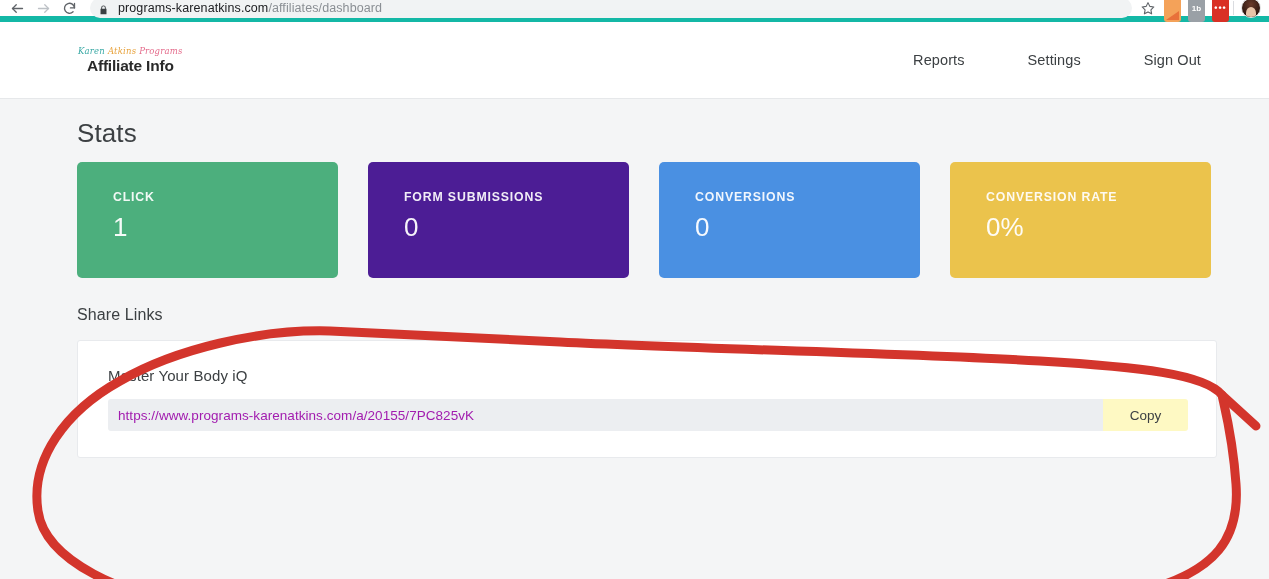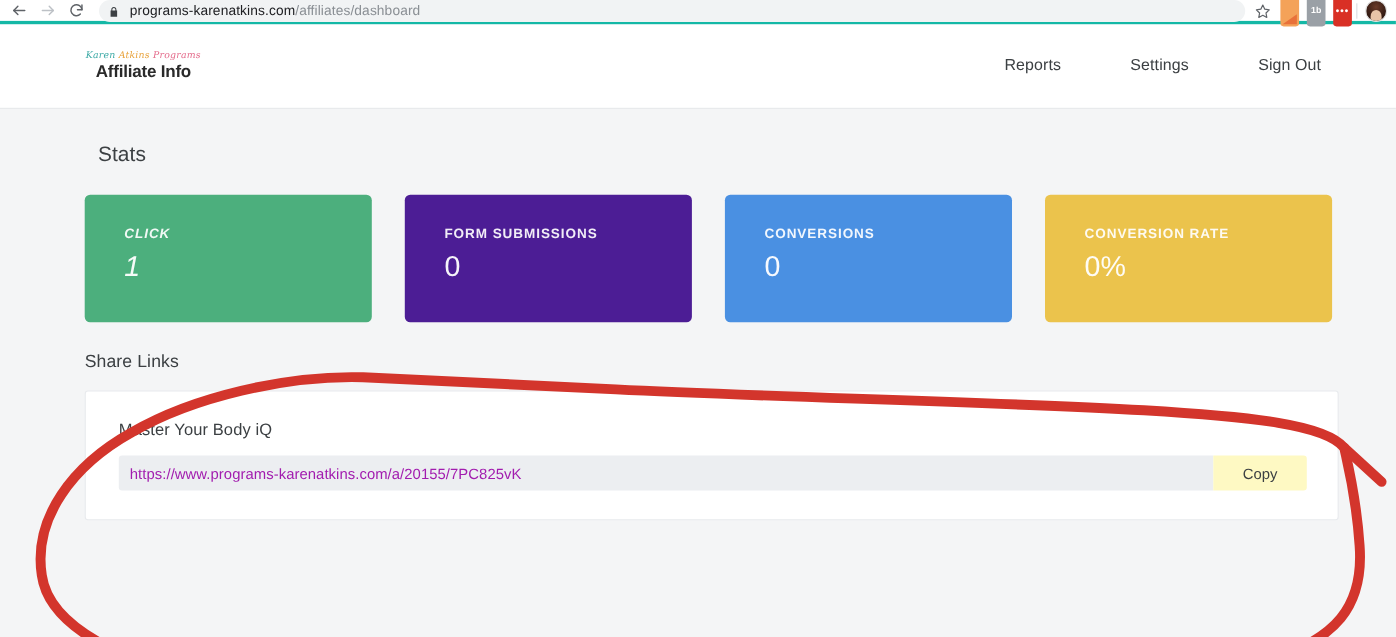--- a/index.html
+++ b/index.html
@@ -16,21 +16,21 @@
   }
 
   
   .browser-bar {
     height: 22px;
     background: #ffffff;
     display: flex;
     align-items: center;
     padding: 0 8px 0 4px;
     box-sizing: border-box;
-    border-bottom: 3px solid #14b8a6;
+    border-bottom: 6px solid #14b8a6;
     position: relative;
   }
   .nav-btn {
     width: 26px;
     height: 20px;
     display: flex;
     align-items: center;
     justify-content: center;
     color: #5f6368;
     flex: 0 0 auto;
@@ -149,23 +149,23 @@
     letter-spacing: 0.1px;
     white-space: nowrap;
   }
 
   
   .page {
     position: relative;
     padding: 0;
   }
   .section-title {
-    margin: 12px;
+    margin: 0;
     padding: 19px 0 0 77px;
-    font-size: 19px;
+    font-size: 26px;
     font-weight: normal;
     color: #3c4043;
     letter-spacing: 0.1px;
   }
 
   .stats-row {
     display: flex;
     gap: 30px;
     padding: 13px 0 0 77px;
   }
@@ -320,21 +320,21 @@
     <a class="nav-link" href="#">Settings</a>
     <a class="nav-link" href="#">Sign Out</a>
   </nav>
 </div>
 
 <div class="page">
 
   <h2 class="section-title">Stats</h2>
 
   <div class="stats-row">
-    <div class="stat-card" id="card0" style="background: rgb(76, 175, 125); font-style: italic;">
+    <div class="stat-card" id="card0" style="background: rgb(76, 175, 125);">
       <div class="stat-label">CLICK</div>
       <div class="stat-value">1</div>
     </div>
     <div class="stat-card" id="card1" style="background: #4c1d95;">
       <div class="stat-label">FORM SUBMISSIONS</div>
       <div class="stat-value">0</div>
     </div>
     <div class="stat-card" id="card2" style="background: rgb(74, 144, 226);">
       <div class="stat-label">CONVERSIONS</div>
       <div class="stat-value">0</div>

